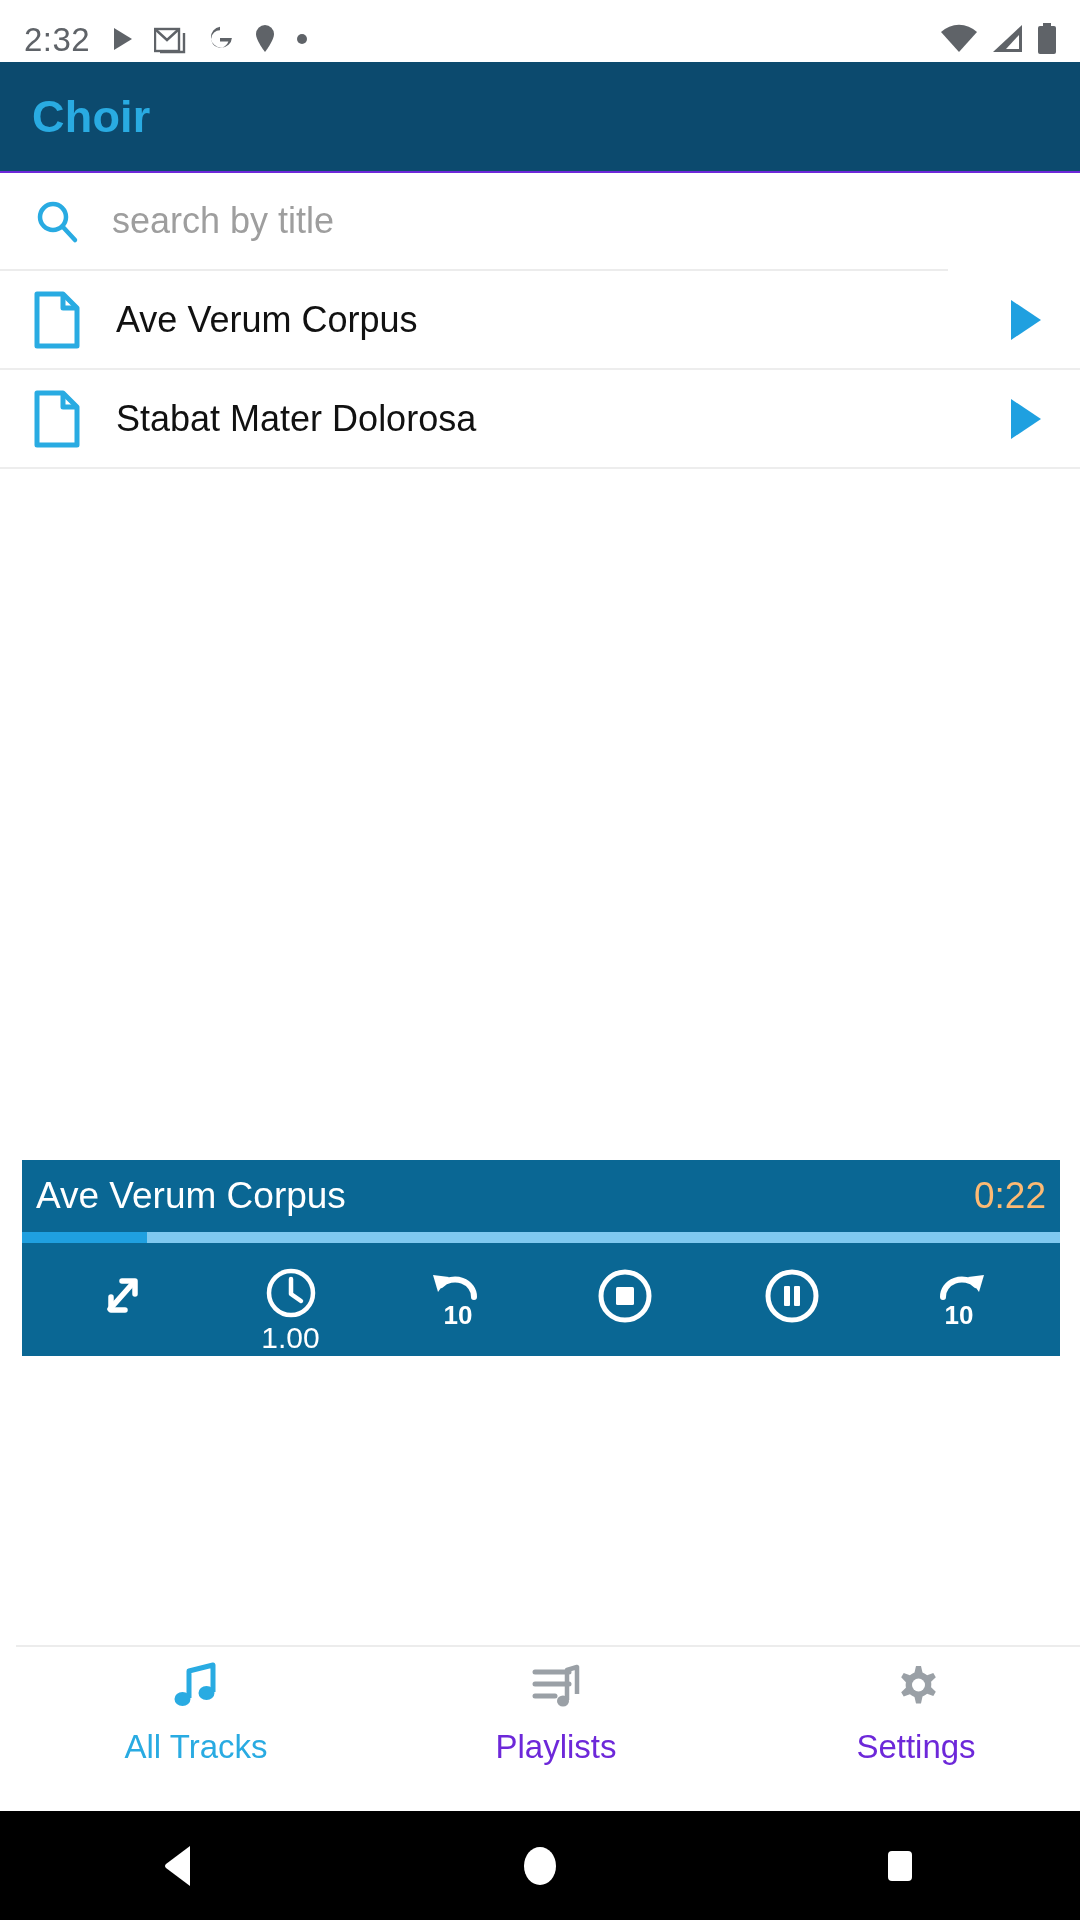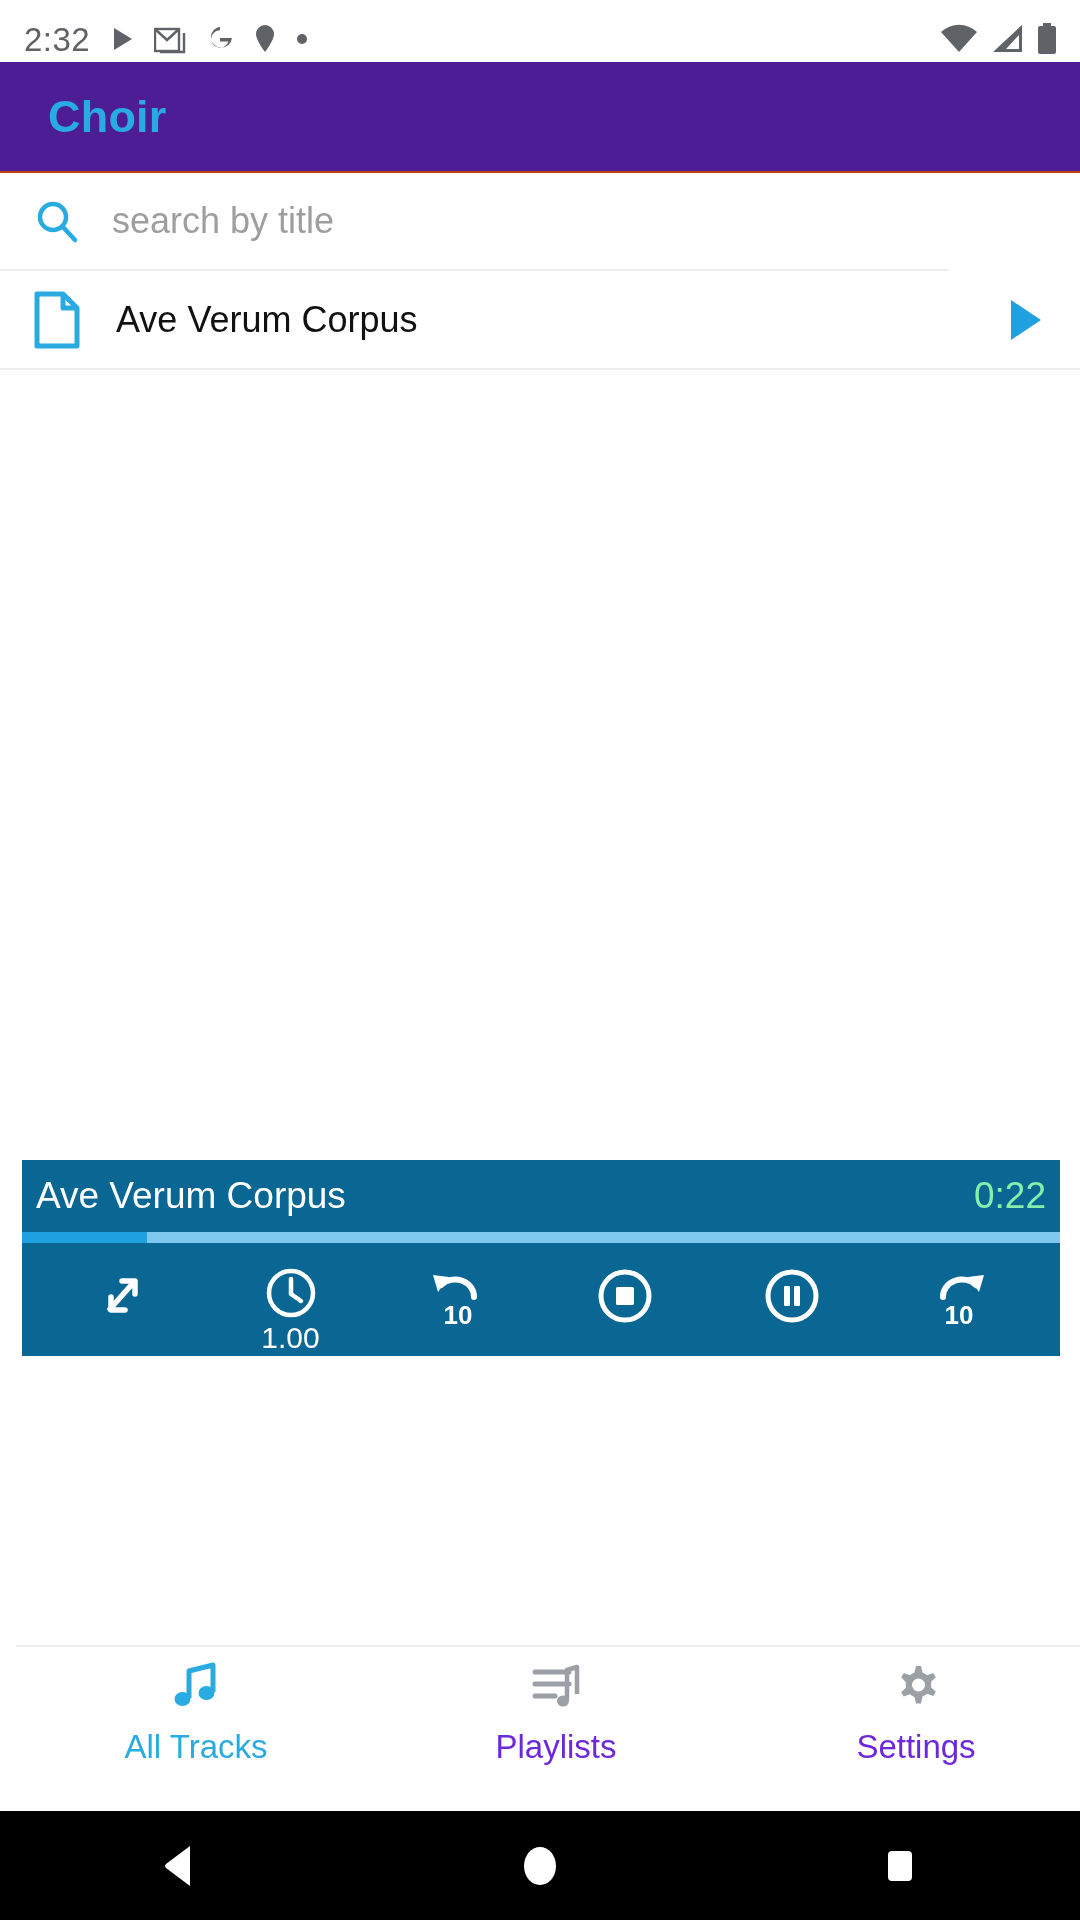--- a/index.html
+++ b/index.html
@@ -20,22 +20,22 @@
   .status-time {
     font-size: 33px; color: #5f6368; letter-spacing: .5px; line-height: 1;
   }
   .status-left-icons { display: flex; align-items: center; gap: 20px; margin-left: 22px; }
   .status-right-icons { margin-left: auto; display: flex; align-items: center; gap: 12px; }
   .sicon { display:block; }
 
   
   .appbar {
     position: absolute; top: 62px; left: 0; width: 1080px; height: 111px;
-    display: flex; align-items: center; padding-left: 48px;
-    border-bottom: 2px solid #c2410c; background:#4c1d95;
+    display: flex; align-items: center; padding-left: 32px;
+    border-bottom: 2px solid #6d28d9; background:#0c4a6e;
   }
   .app-title {
     font-size: 45px; color: #29ABE2; font-weight: bold; letter-spacing: .2px;
   }
 
   
   .searchbar {
     position: absolute; top: 173px; left: 0; width: 948px; height: 98px;
     display: flex; align-items: center; padding-left: 28px;
     border-bottom: 2px solid #ececec; background:#fff;
@@ -64,21 +64,21 @@
   
   .player {
     position: absolute; left: 22px; top: 1160px; width: 1038px;
     background: #0a6794;
   }
   .player-head {
     display: flex; align-items: center; justify-content: space-between;
     height: 72px; padding: 0 14px 0 14px;
   }
   .player-track-title { font-size: 37px; color: #ffffff; }
-  .player-time { font-size: 37px; color: #86efac; }
+  .player-time { font-size: 37px; color: #fdba74; }
   .progress-track { height: 11px; width: 100%; background: #7FC9F0; position: relative; }
   .progress-fill { position: absolute; left: 0; top: 0; height: 11px; background: #1FA0E0; }
   .player-controls {
     display: flex; align-items: flex-start; justify-content: space-around;
     height: 113px; padding: 24px 18px 0 18px;
   }
   .ctrl { display: flex; flex-direction: column; align-items: center; justify-content: flex-start; width: 132px; }
   .ctrl-speed { font-size: 30px; color: #ffffff; margin-top: 2px; }
 
   
@@ -166,20 +166,34 @@
         </svg>
       </span>
       <span class="track-title">Ave Verum Corpus</span>
       <span class="track-play">
         <svg width="36" height="44" viewBox="0 0 36 44">
           <polygon points="3,2 33,22 3,42" fill="#1FA0E0"></polygon>
         </svg>
       </span>
     </div>
 
+    <div class="track-row">
+      <span class="track-file-icon">
+        <svg width="48" height="58" viewBox="0 0 48 58">
+          <path d="M4 3 h26 l14 14 v38 h-40 z" fill="none" stroke="#29ABE2" stroke-width="5" stroke-linejoin="round"></path>
+          <path d="M30 3 v14 h14" fill="none" stroke="#29ABE2" stroke-width="5" stroke-linejoin="round"></path>
+        </svg>
+      </span>
+      <span class="track-title">Stabat Mater Dolorosa</span>
+      <span class="track-play">
+        <svg width="36" height="44" viewBox="0 0 36 44">
+          <polygon points="3,2 33,22 3,42" fill="#1FA0E0"></polygon>
+        </svg>
+      </span>
+    </div>
 
   </div>
 
   <div class="player">
 
     <div class="player-head">
       <span class="player-track-title">Ave Verum Corpus</span>
       <span class="player-time">0:22</span>
     </div>
 

